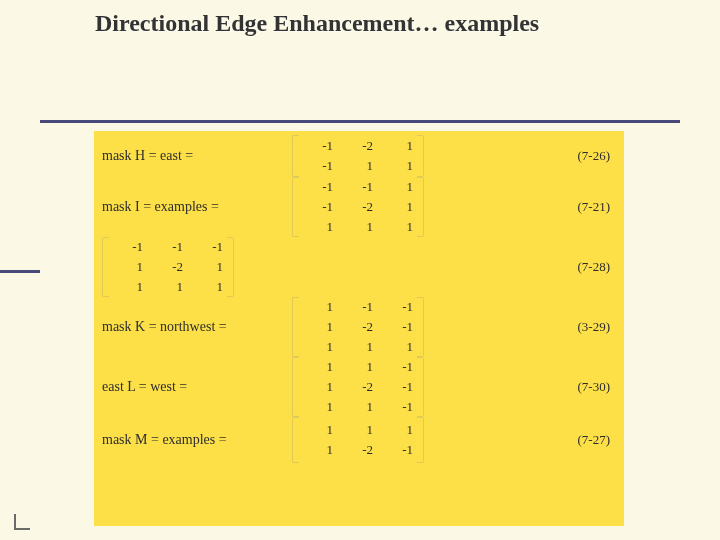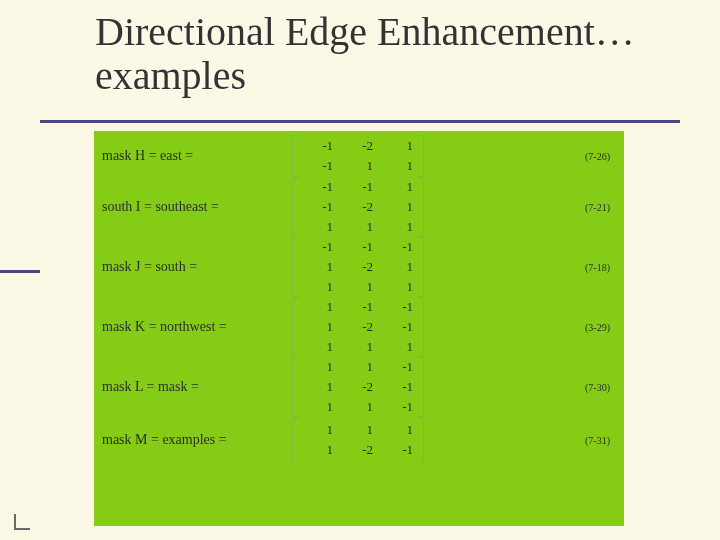--- a/index.html
+++ b/index.html
@@ -18,25 +18,25 @@
     background: #fbf9e5; 
     box-sizing: border-box;
   }
   .title-wrap {
     position: absolute;
     top: 10px;
     left: 95px;
     width: 590px;
   }
   .title {
-    font-size: 40px;
+    font-size: 24px;
     line-height: 1.1;
     color: #333333;
     text-shadow: 1px 1px 1px rgba(255,255,255,0.6);
-    font-weight: 400;
+    font-weight: 700;
   }
   .rule {
     position: absolute;
     top: 120px;
     left: 40px;
     width: 640px;
     height: 0;
     border-top: 3px solid #4a4a7a;
   }
   .accent-left {
@@ -57,21 +57,21 @@
     border-bottom: 2px solid #6a6a6a;
   }
 
   
   .panel {
     position: absolute;
     top: 131px;
     left: 94px;
     width: 530px;
     height: 395px;
-    background: #84cc16;
+    background: #fde047;
     box-sizing: border-box;
     padding: 4px 8px 20px 8px;
   }
 
   .row {
     position: relative;
     height: 60px;
     display: flex;
     align-items: center;
     font-size: 14px;
@@ -119,21 +119,21 @@
     line-height: 18px;
   }
   .matrix > span {
     text-align: right;
     padding-right: 2px;
   }
 
   .eqnum {
     position: absolute;
     right: 6px;
-    font-size: 10px;
+    font-size: 13px;
   }
 
   
   .row.first { height: 42px; }
   .row.first .matrix { grid-template-rows: repeat(2, 18px); }
   .row.last  { height: 46px; }
   .row.last  .matrix { grid-template-rows: repeat(2, 18px); }
 </style>
 </head>
 <body>
@@ -157,72 +157,71 @@
           <span>-2</span>
           <span>1</span>
           <span>-1</span>
           <span>1</span>
           <span>1</span>
         </div>
         <span class="bracket right"></span>
         <div class="eqnum">(7-26)</div>
       </div>
       <div class="row">
-        <div class="label">south I =  southeast =</div>
+        <div class="label">mask I =  examples =</div>
         <span class="bracket"></span>
         <div class="matrix">
           <span>-1</span>
           <span>-1</span>
           <span>1</span>
           <span>-1</span>
           <span>-2</span>
           <span>1</span>
           <span>1</span>
           <span>1</span>
           <span>1</span>
         </div>
         <span class="bracket right"></span>
         <div class="eqnum">(7-21)</div>
       </div>
       <div class="row">
-        <div class="label">mask J =  south =</div>
-        <span class="bracket"></span>
-        <div class="matrix">
-          <span>-1</span>
-          <span>-1</span>
-          <span>-1</span>
-          <span>1</span>
-          <span>-2</span>
-          <span>1</span>
-          <span>1</span>
-          <span>1</span>
-          <span>1</span>
-        </div>
-        <span class="bracket right"></span>
-        <div class="eqnum">(7-18)</div>
+        <span class="bracket"></span>
+        <div class="matrix">
+          <span>-1</span>
+          <span>-1</span>
+          <span>-1</span>
+          <span>1</span>
+          <span>-2</span>
+          <span>1</span>
+          <span>1</span>
+          <span>1</span>
+          <span>1</span>
+        </div>
+        <span class="bracket right"></span>
+        <div class="eqnum">(7-28)</div>
       </div>
       <div class="row">
         <div class="label">mask K =  northwest =</div>
         <span class="bracket"></span>
         <div class="matrix">
           <span>1</span>
           <span>-1</span>
           <span>-1</span>
           <span>1</span>
           <span>-2</span>
           <span>-1</span>
           <span>1</span>
           <span>1</span>
           <span>1</span>
         </div>
         <span class="bracket right"></span>
         <div class="eqnum">(3-29)</div>
       </div>
       <div class="row">
-        <div class="label">mask L =  mask =</div>
+        <div class="label">east L =  west =</div>
         <span class="bracket"></span>
         <div class="matrix">
           <span>1</span>
           <span>1</span>
           <span>-1</span>
           <span>1</span>
           <span>-2</span>
           <span>-1</span>
           <span>1</span>
           <span>1</span>
@@ -236,17 +235,17 @@
         <span class="bracket"></span>
         <div class="matrix">
           <span>1</span>
           <span>1</span>
           <span>1</span>
           <span>1</span>
           <span>-2</span>
           <span>-1</span>
         </div>
         <span class="bracket right"></span>
-        <div class="eqnum">(7-31)</div>
+        <div class="eqnum">(7-27)</div>
       </div>
     </div>
 
 </div>
 
 </body></html>

